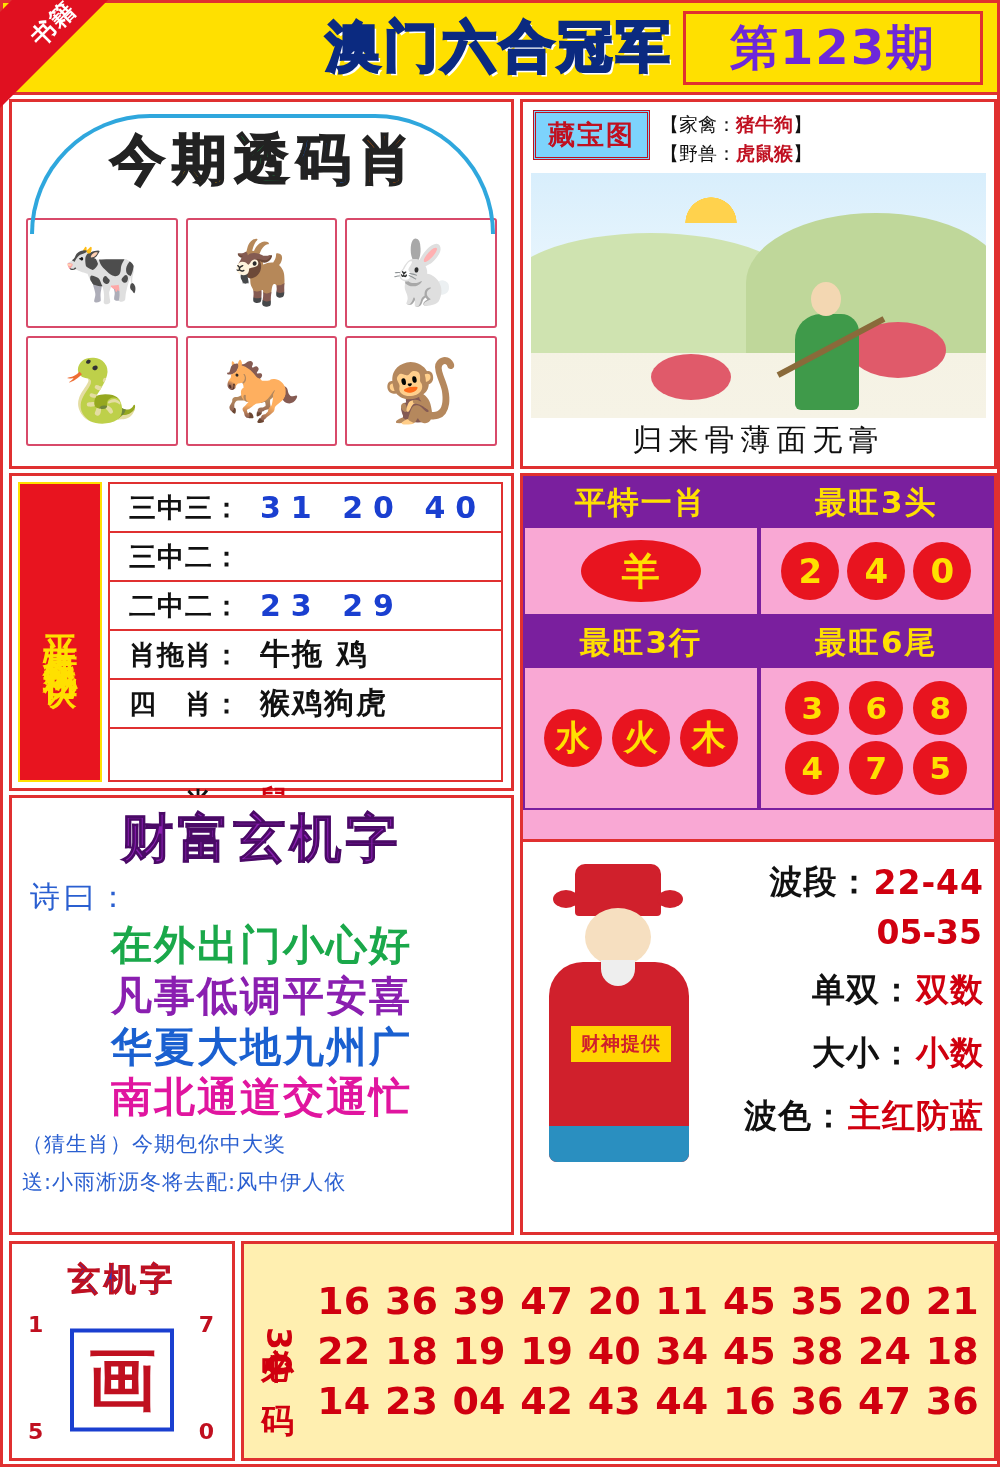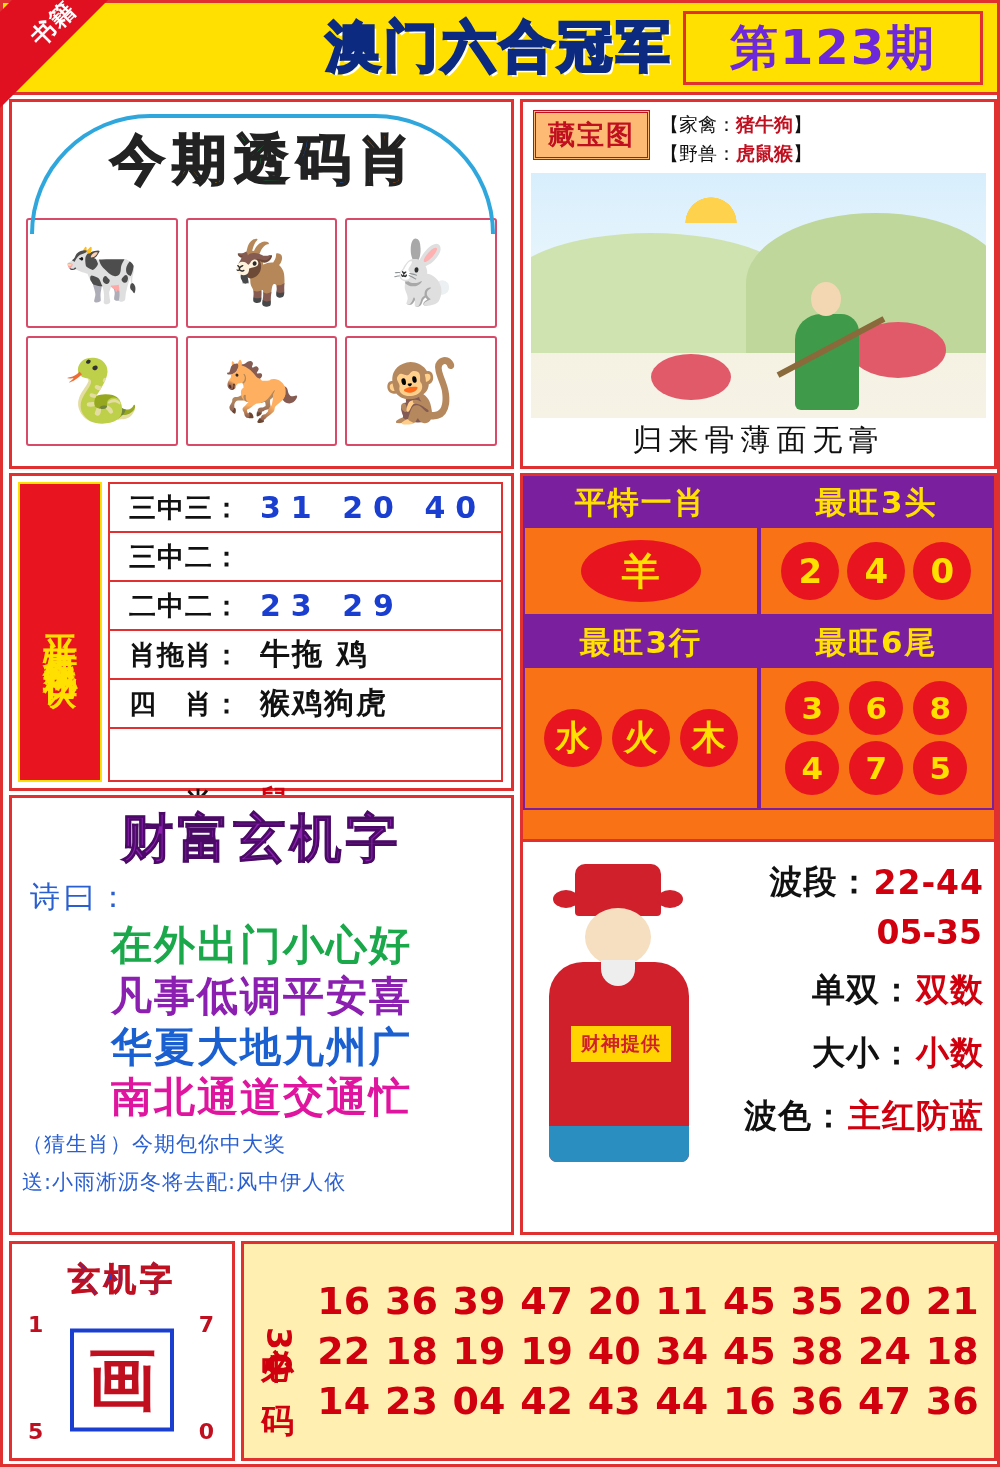--- a/index.html
+++ b/index.html
@@ -88,21 +88,21 @@
   }
   .zcell .emoji { font-size: 62px; line-height: 1; }
 
   
   .panel-treasure {
     position: absolute; left: 517px; top: 96px; width: 477px; height: 370px;
     border: 3px solid #e03030; background: #fff;
   }
   .tz-head { display: flex; align-items: flex-start; padding: 8px 6px 0 10px; gap: 10px; }
   .tz-badge {
-    border: 3px double #c01020; padding: 4px 12px; background:#fdba74;
+    border: 3px double #c01020; padding: 4px 12px; background:#7dd3fc;
     font-size: 27px; font-weight: bold; color:#c01020; letter-spacing: 2px;
   }
   .tz-lines { font-size: 19px; line-height: 1.5; color:#111; }
   .tz-lines .hl { color:#c01020; font-weight: bold; }
   .tz-art {
     margin: 6px 8px 0 8px; height: 245px;
     background: linear-gradient(#d8eefc 0%, #eaf6fd 45%, #f4f1e2 46%, #f6f3e6 100%);
     position: relative; overflow: hidden;
   }
   .hill {
@@ -151,21 +151,21 @@
     width: 150px; text-align: center; font-size: 27px; color:#111; font-weight: bold;
     letter-spacing: 1px;
   }
   .numvals { flex:1; font-size: 30px; font-weight: bold; color:#1a3fd0; letter-spacing: 10px; }
   .numvals.dark { color:#111; letter-spacing: 2px; }
   .numvals.red { color:#d0000f; letter-spacing: 2px; }
 
   
   .panel-hot {
     position: absolute; left: 517px; top: 470px; width: 477px; height: 408px;
-    border: 3px solid #e03030; background:#f97316;
+    border: 3px solid #e03030; background:#f9a8d4;
   }
   .hot-row { display:flex; }
   .hot-cell { flex: 1; border: 2px solid #7a1f9e; }
   .hot-head {
     background:#7a1f9e; color:#ffe000; text-align:center;
     font-size: 31px; font-weight: bold; padding: 4px 0; letter-spacing: 2px;
   }
   .hot-body { padding: 10px 0; display:flex; align-items:center; justify-content:center; gap: 8px; min-height: 86px; }
   .oval {
     width: 120px; height: 62px; border-radius: 50%;

